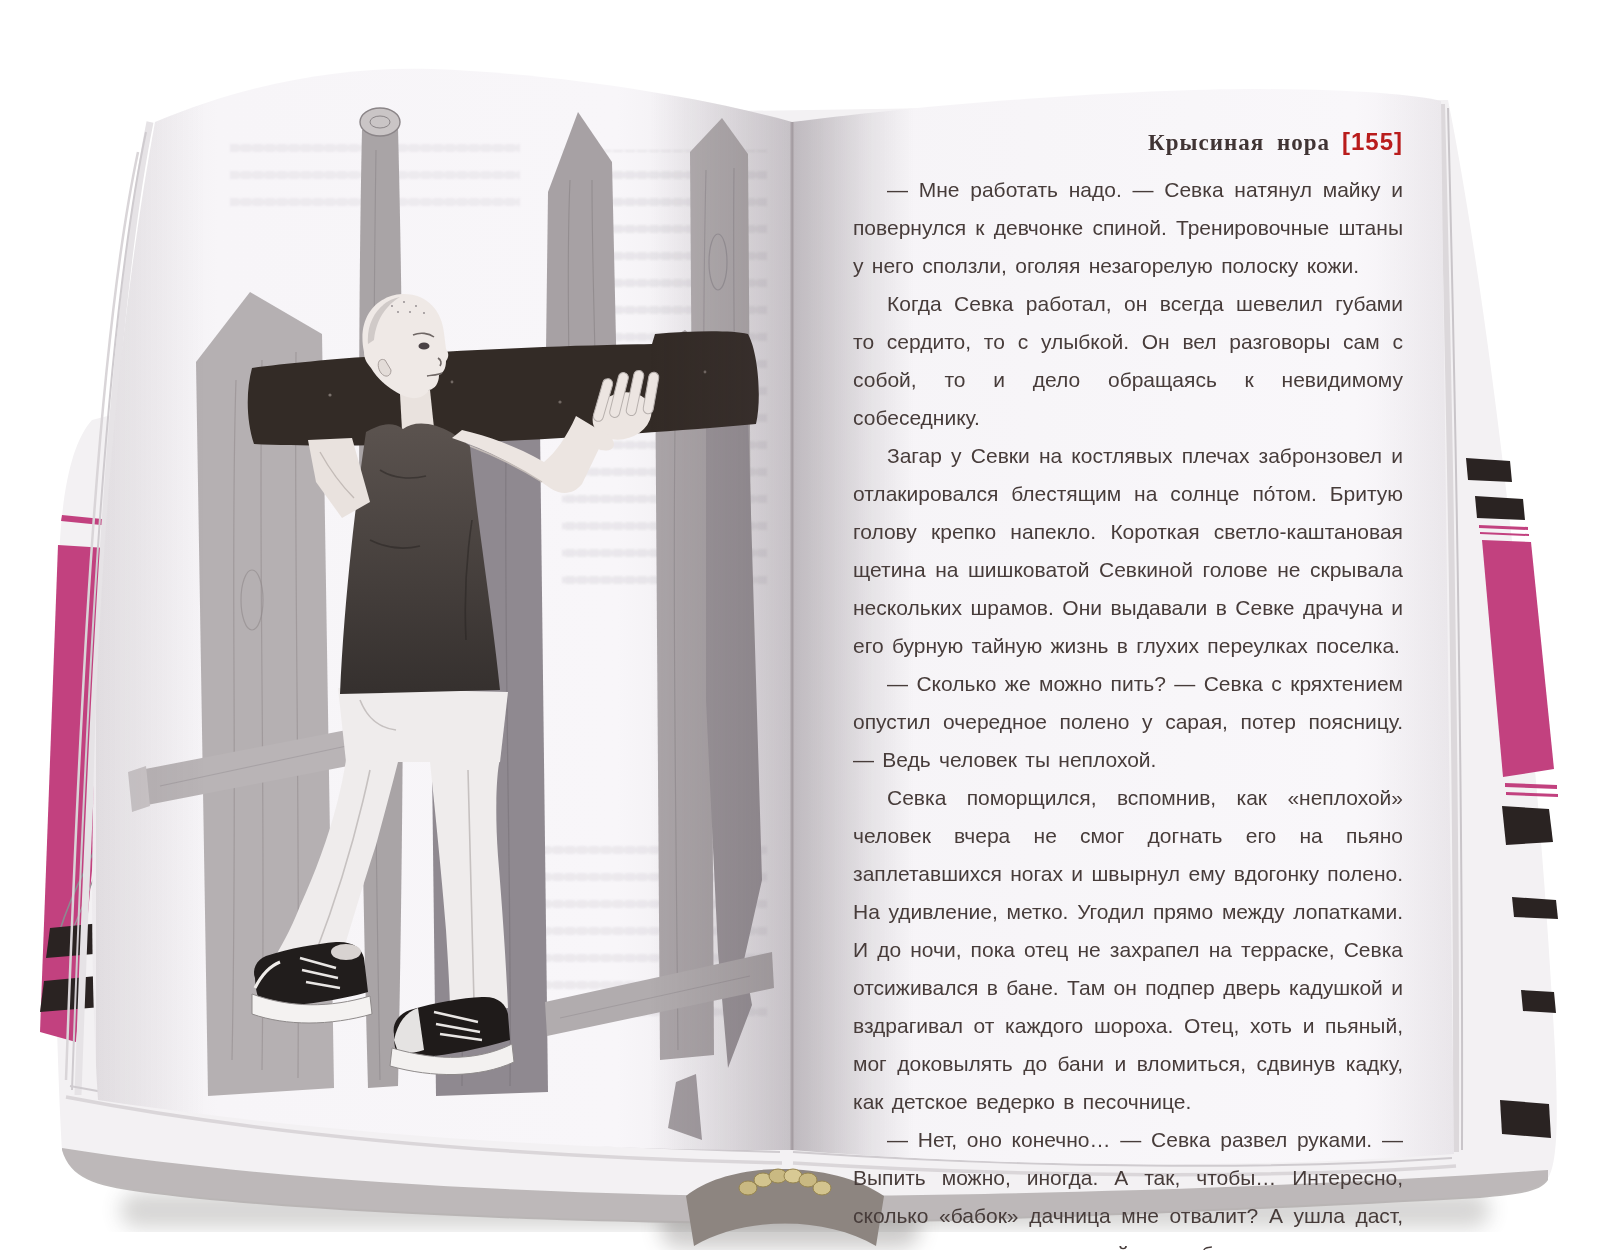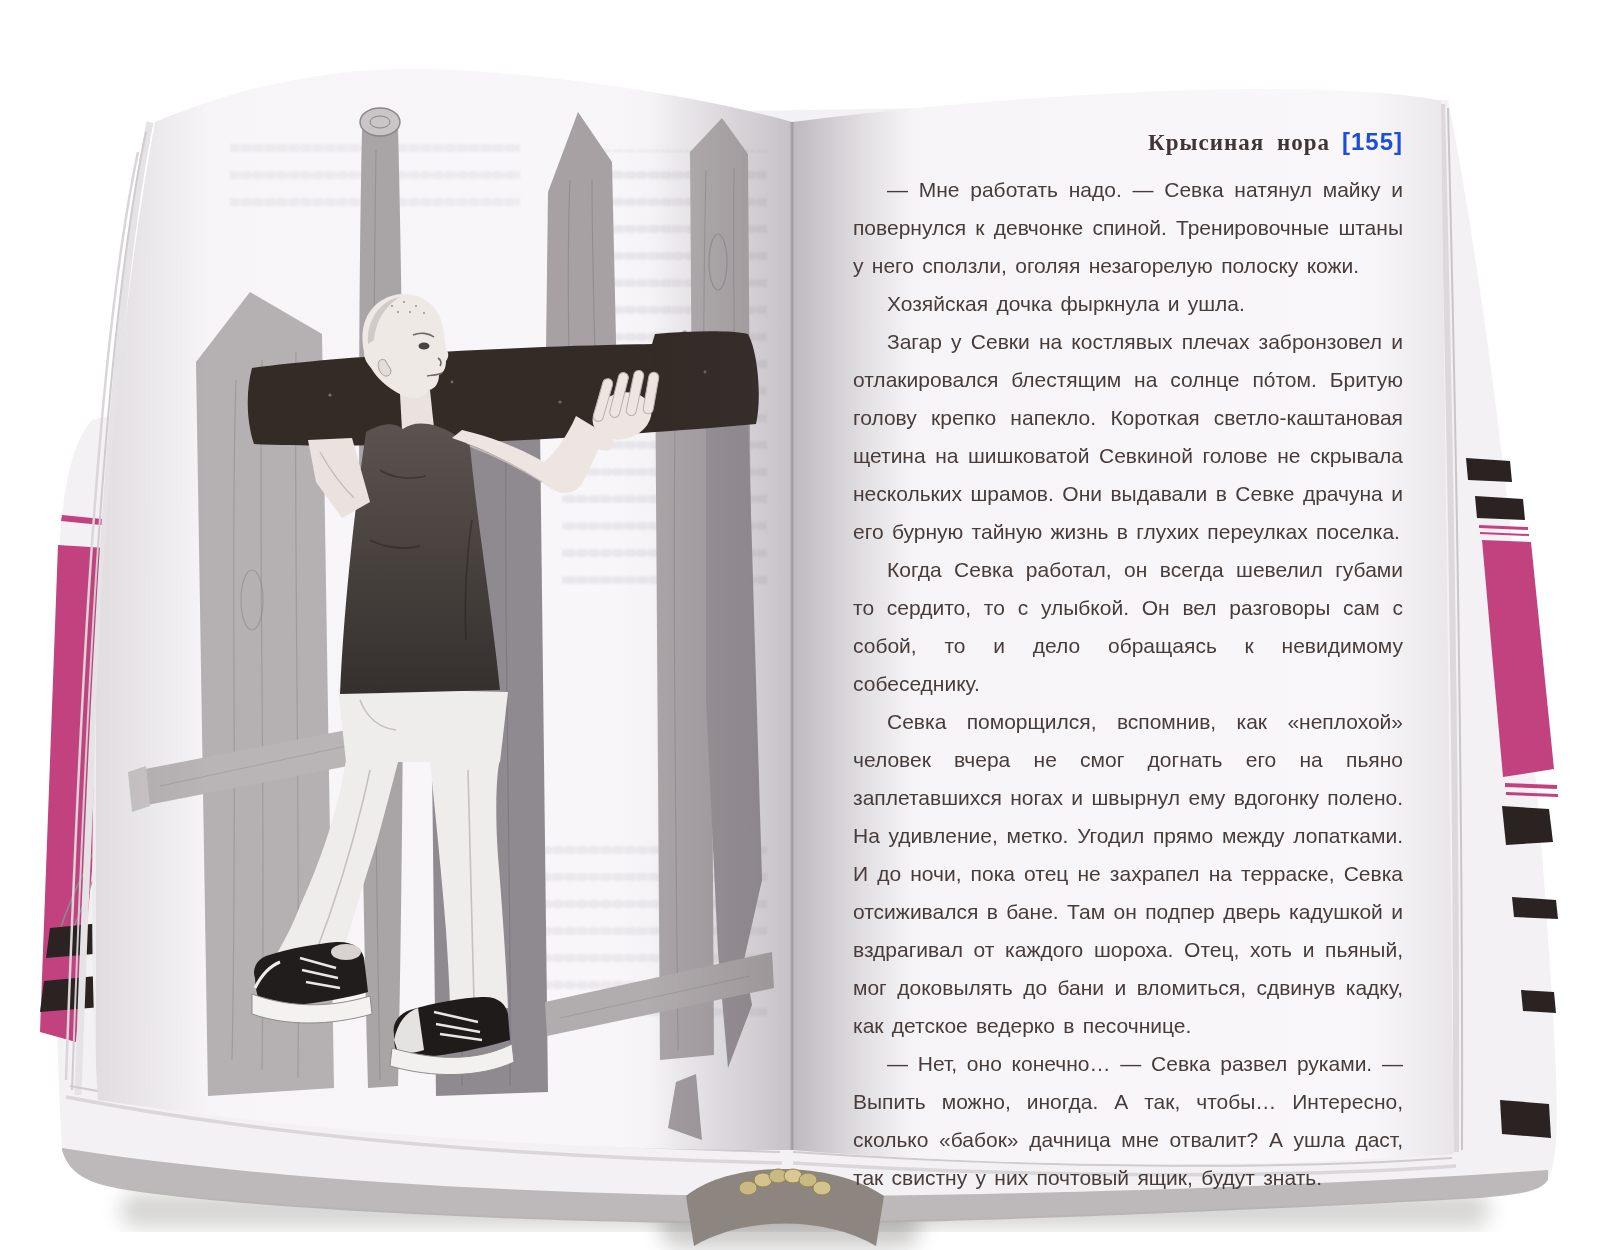--- a/index.html
+++ b/index.html
@@ -5,21 +5,21 @@
   html,body{margin:0;padding:0;background:#ffffff;}
   .stage{position:relative;width:1600px;height:1250px;background:#ffffff;overflow:hidden;
          font-family:"Liberation Sans","DejaVu Sans",sans-serif;}
   .stage svg{position:absolute;left:0;top:0;}
   .right-page-text{position:absolute;left:853px;top:118px;width:550px;z-index:5;}
   .running-head{display:flex;justify-content:flex-end;align-items:baseline;
                 margin:10px 0 0 0;white-space:nowrap;}
   .running-head .rh-title{font-family:"Liberation Serif","DejaVu Serif",serif;
       font-weight:bold;font-size:23px;color:#403434;letter-spacing:1px;word-spacing:6px;}
   .running-head .rh-num{font-family:"Liberation Sans","DejaVu Sans",sans-serif;
-      font-weight:bold;font-size:24px;color:#1d4ed8;margin-left:12px;letter-spacing:1px;}
+      font-weight:bold;font-size:24px;color:#b91c1c;margin-left:12px;letter-spacing:1px;}
   .body-text{margin-top:15px;color:#473c3a;font-size:21px;line-height:38px;
              text-align:justify;word-spacing:2.5px;}
   .body-text p{margin:0;text-indent:34px;}
 </style>
 </head>
 <body>
 
 <div class="stage">
 
 <svg width="1600" height="1250" viewBox="0 0 1600 1250">
@@ -255,21 +255,21 @@
   </g>
 </svg>
 
 <div class="right-page-text">
   <div class="running-head">
     <span class="rh-title">Крысиная нора</span>
     <span class="rh-num">[155]</span>
   </div>
   <div class="body-text">
     <p>— Мне работать надо. — Севка натянул майку и повернулся к девчонке спиной. Тренировочные штаны у него сползли, оголяя незагорелую полоску кожи.</p>
-    <p>Хозяйская дочка фыркнула и ушла.</p>
+    <p>Когда Севка работал, он всегда шевелил губами то сердито, то с улыбкой. Он вел разговоры сам с собой, то и дело обращаясь к невидимому собеседнику.</p>
     <p>Загар у Севки на костлявых плечах забронзовел и отлакировался блестящим на солнце по́том. Бритую голову крепко напекло. Короткая светло-каштановая щетина на шишковатой Севкиной голове не скрывала нескольких шрамов. Они выдавали в Севке драчуна и его бурную тайную жизнь в глухих переулках поселка.</p>
-    <p>Когда Севка работал, он всегда шевелил губами то сердито, то с улыбкой. Он вел разговоры сам с собой, то и дело обращаясь к невидимому собеседнику.</p>
+    <p>— Сколько же можно пить? — Севка с кряхтением опустил очередное полено у сарая, потер поясницу. — Ведь человек ты неплохой.</p>
     <p>Севка поморщился, вспомнив, как «неплохой» человек вчера не смог догнать его на пьяно заплетавшихся ногах и швырнул ему вдогонку полено. На удивление, метко. Угодил прямо между лопатками. И до ночи, пока отец не захрапел на терраске, Севка отсиживался в бане. Там он подпер дверь кадушкой и вздрагивал от каждого шороха. Отец, хоть и пьяный, мог доковылять до бани и вломиться, сдвинув кадку, как детское ведерко в песочнице.</p>
     <p>— Нет, оно конечно… — Севка развел руками. — Выпить можно, иногда. А так, чтобы… Интересно, сколько «бабок» дачница мне отвалит? А ушла даст, так свистну у них почтовый ящик, будут знать.</p>
   </div>
 </div>
 
 </div>
 
 </body></html>

